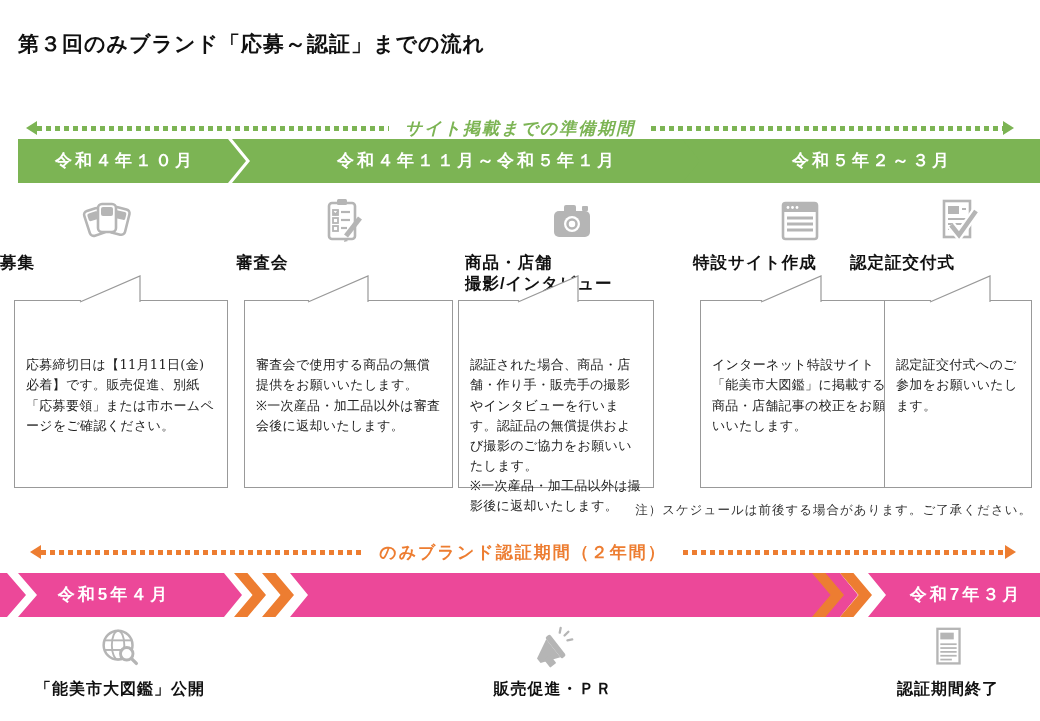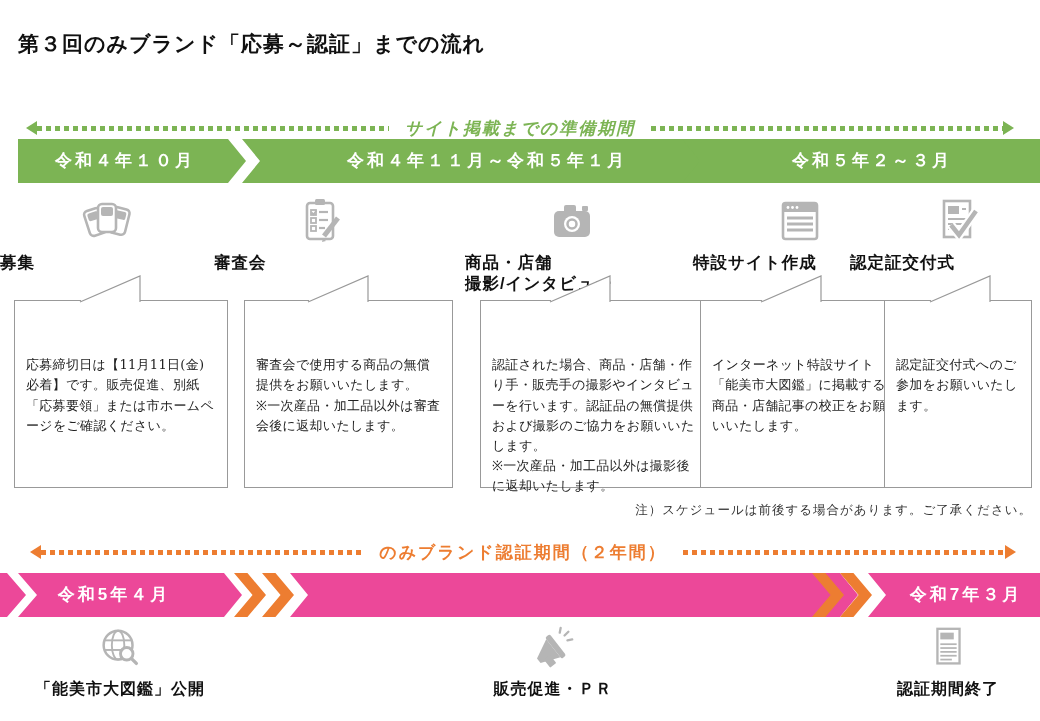--- a/index.html
+++ b/index.html
@@ -72,42 +72,42 @@
 
   <div class="dotline" style="left:26px;top:120px;width:988px;">
     <span class="arr arr-l g"></span>
     <span class="dots g"></span>
     <span class="dlabel g">サイト掲載までの準備期間</span>
     <span class="dots g"></span>
     <span class="arr arr-r g"></span>
   </div>
 
   <div class="banner green tip" style="left:18px;width:214px;">令和４年１０月</div>
-  <div class="banner green notch" style="left:242px;width:462px;font-family:Liberation Serif, serif;">令和４年１１月～令和５年１月</div>
+  <div class="banner green notch" style="left:232px;width:462px;font-family:Liberation Serif, serif;">令和４年１１月～令和５年１月</div>
   <div class="banner green notch" style="left:682px;width:352px;">令和５年２～３月</div>
 
   <div class="step-head" style="left:0px;">
     <svg width="52" height="52" viewBox="0 0 52 52">
       <g fill="#fff" stroke="#b5b5b5" stroke-width="2.6">
         <g transform="rotate(-18 14 28)">
             <rect x="6" y="14" width="17" height="26" rx="4"></rect>
             <rect x="9" y="17" width="11" height="8" rx="2" fill="#b5b5b5" stroke="none"></rect>
           </g>
         <g transform="rotate(14 38 28)">
             <rect x="29" y="13" width="17" height="26" rx="4"></rect>
             <rect x="32" y="16" width="11" height="8" rx="2" fill="#b5b5b5" stroke="none"></rect>
           </g>
         <rect x="17" y="9" width="18" height="28" rx="4"></rect>
           <rect x="20" y="12" width="12" height="9" rx="2" fill="#b5b5b5" stroke="none"></rect>
       </g>
     </svg>
     <div class="step-label">募集</div>
   </div>
 
-  <div class="step-head" style="left:214px;">
+  <div class="step-head" style="left:236px;">
     <svg width="52" height="52" viewBox="0 0 52 52">
       <rect x="12" y="8" width="26" height="36" rx="3" fill="#fff" stroke="#b5b5b5" stroke-width="2.6"></rect>
       <rect x="20" y="4" width="10" height="6" rx="1.5" fill="#b5b5b5"></rect>
       <g stroke="#b5b5b5" stroke-width="1.8" fill="none">
         <rect x="16" y="15" width="5" height="5"></rect>
           <rect x="16" y="23" width="5" height="5"></rect>
           <rect x="16" y="31" width="5" height="5"></rect>
         <path d="M16.5 17.5 l2 2 l3 -4"></path>
       </g>
       <g stroke="#b5b5b5" stroke-width="2.2">
@@ -177,21 +177,21 @@
   <div class="box" style="left:244px;width:209px;">
     <svg class="tail" viewBox="0 0 64 30">
       <polygon points="1,29 61,3 61,29" fill="#fff"></polygon>
         <rect x="2" y="27" width="59" height="3" fill="#fff"></rect>
       <polyline points="1,29 61,3 61,29" fill="none" stroke="#999" stroke-width="1.2"></polyline>
     </svg>
     <span>審査会で使用する商品の無償提供をお願いいたします。
 ※一次産品・加工品以外は審査会後に返却いたします。</span>
   </div>
 
-  <div class="box" style="left:480px;width:230px;">
+  <div class="box" style="left:458px;width:196px;">
     <svg class="tail" viewBox="0 0 64 30">
       <polygon points="1,29 61,3 61,29" fill="#fff"></polygon>
         <rect x="2" y="27" width="59" height="3" fill="#fff"></rect>
       <polyline points="1,29 61,3 61,29" fill="none" stroke="#999" stroke-width="1.2"></polyline>
     </svg>
     <span>認証された場合、商品・店舗・作り手・販売手の撮影やインタビューを行います。認証品の無償提供および撮影のご協力をお願いいたします。
 ※一次産品・加工品以外は撮影後に返却いたします。</span>
   </div>
 
   <div class="box" style="left:700px;width:198px;">

